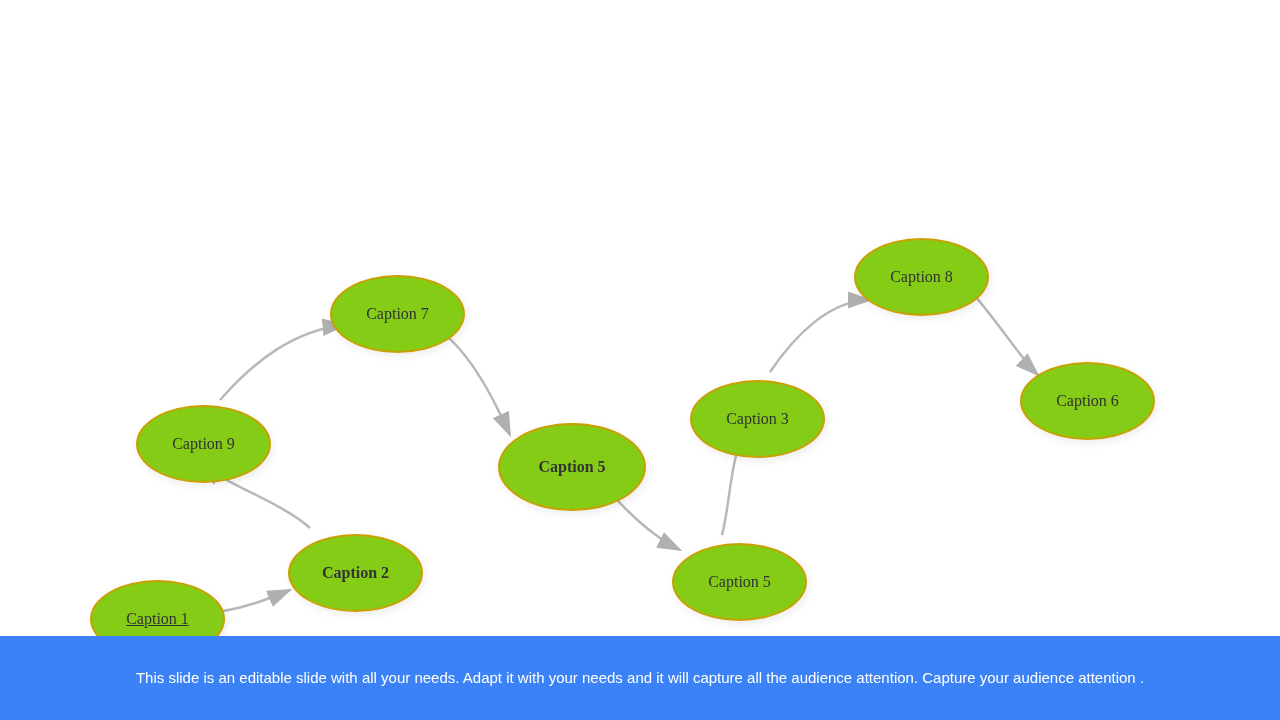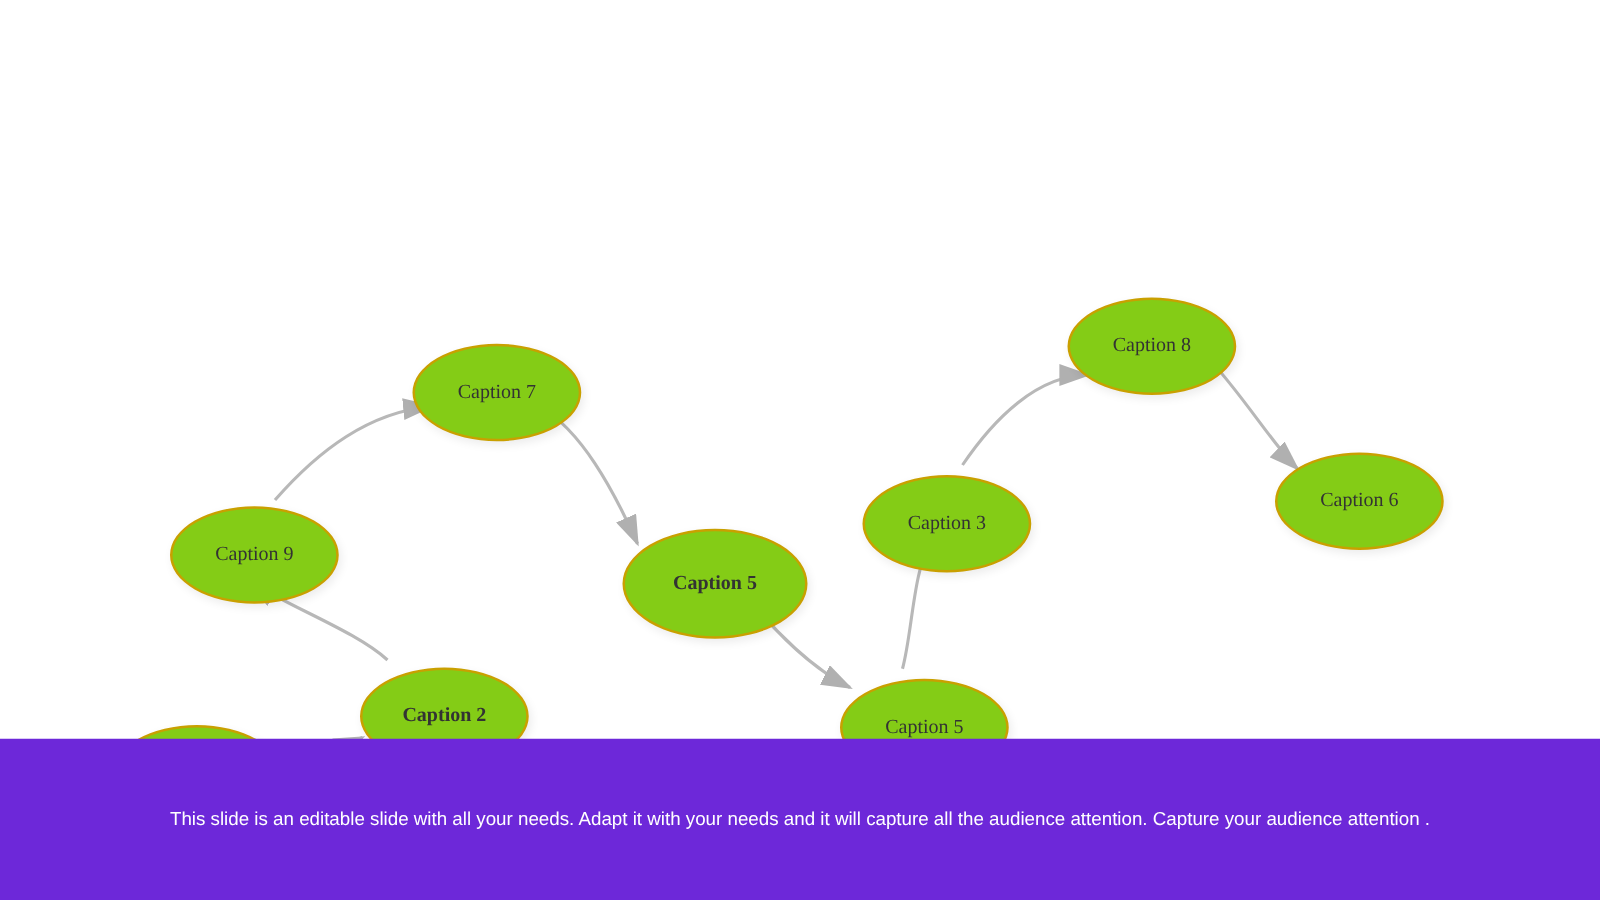--- a/index.html
+++ b/index.html
@@ -78,22 +78,22 @@
     .node-md {
       width: 135px;
       height: 78px;
     }
 
     .footer {
       position: absolute;
       bottom: 0;
       left: 0;
       right: 0;
-      height: 129px;
-      background: #6d28d9;
+      height: 84px;
+      background: #3b82f6;
       display: flex;
       align-items: center;
       justify-content: center;
       padding: 0 60px;
     }
 
     .footer-text {
       color: #fff;
       font-size: 15px;
       text-align: center;

